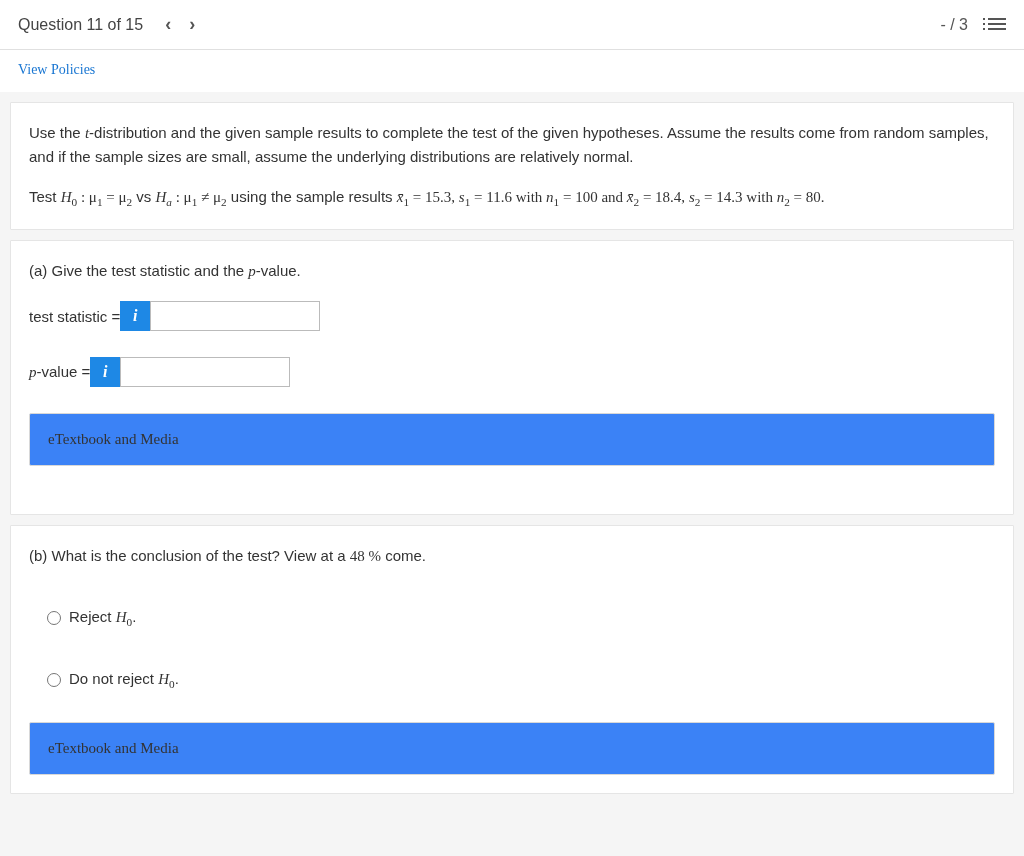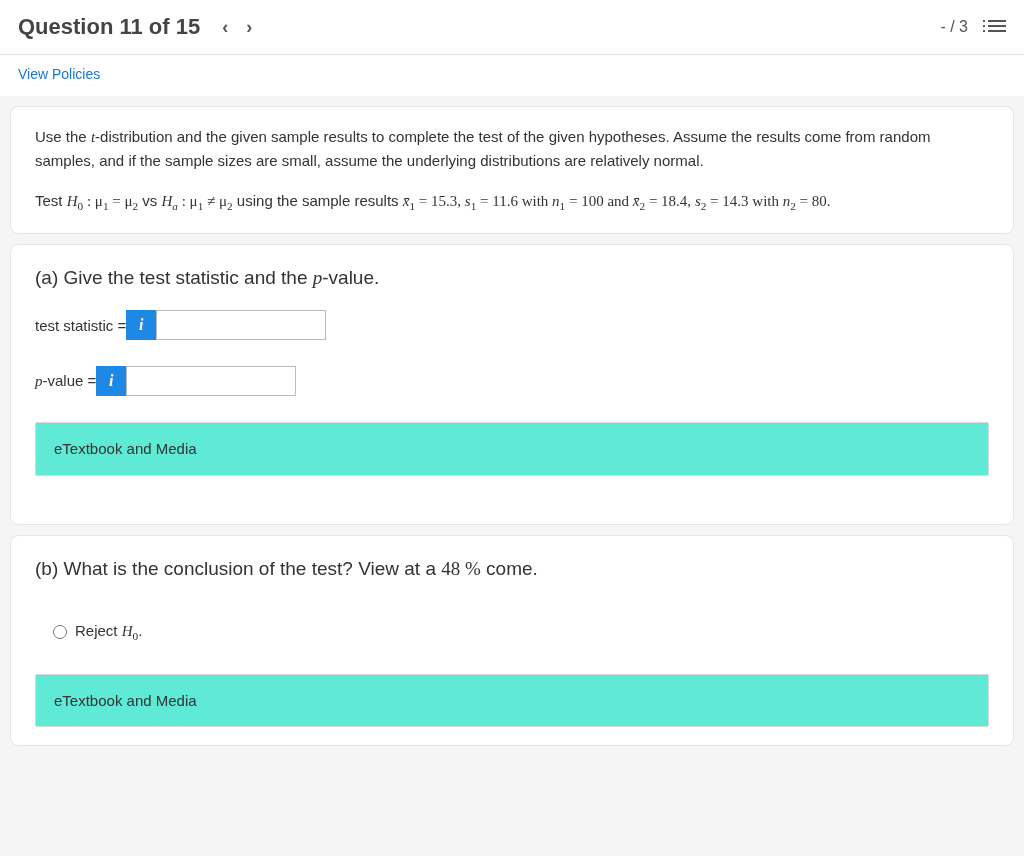--- a/index.html
+++ b/index.html
@@ -1,41 +1,41 @@
 <!DOCTYPE html>
 <html><head>
 <meta charset="utf-8">
 <style>
 * { box-sizing: border-box; margin: 0; padding: 0; }
 body { font-family: -apple-system, BlinkMacSystemFont, "Segoe UI", Helvetica, Arial, sans-serif; background: #f5f5f5; color: #333; font-size: 15px; }
 .header { background: #fff; padding: 14px 18px; display: flex; align-items: center; justify-content: space-between; border-bottom: 1px solid #e0e0e0; }
 .header-left { display: flex; align-items: center; gap: 18px; }
-.question-title { font-size: 22px; color: #444; font-weight: 700; }
+.question-title { font-size: 16px; color: #444; font-weight: 400; }
 .nav-arrows { display: flex; gap: 10px; color: #555; }
 .nav-arrow { font-size: 18px; font-weight: 600; cursor: pointer; color: #555; padding: 0 4px; }
 .header-right { display: flex; align-items: center; gap: 20px; color: #555; font-size: 16px; }
 .score { color: #555; }
 .list-icon { width: 18px; height: 14px; display: inline-block; cursor: pointer; }
 .list-icon span { display: block; height: 2px; background: #555; margin-bottom: 3px; position: relative; }
 .list-icon span::before { content: ""; position: absolute; left: -5px; top: 0; width: 2px; height: 2px; background: #555; }
 .subheader { background: #fff; padding: 10px 18px 8px; }
-.view-policies { color: #1976d2; font-size: 14px; cursor: pointer; display: inline-block; margin-bottom: 6px; }
+.view-policies { color: #1976d2; font-size: 14px; cursor: pointer; display: inline-block; margin-bottom: 6px; font-family: Liberation Serif, serif; }
 .attempt-status { font-weight: 700; font-size: 15px; color: #222; }
-.panel { background: #fff; margin: 10px; border: 1px solid #e5e5e5; border-radius: 8px; padding: 18px 24px; line-height: 1.55; color: #333; }
+.panel { background: #fff; margin: 10px; border: 1px solid #e5e5e5; border-radius: 1px; padding: 18px 18px; line-height: 1.55; color: #333; }
 .panel.instr { font-size: 15px; }
 .panel .spacer { height: 16px; }
 .math-i { font-style: italic; font-family: Georgia, 'Times New Roman', serif; }
 .math { font-family: Georgia, 'Times New Roman', serif; }
 .sub { font-size: 0.75em; vertical-align: sub; }
-.part-label { margin-bottom: 18px; font-size: 19px; }
+.part-label { margin-bottom: 18px; font-size: 15px; }
 .part-text { margin-bottom: 22px; font-size: 15px; }
 .input-row { display: flex; align-items: center; gap: 0; margin-bottom: 26px; font-size: 15px; }
 .info-icon { width: 30px; height: 30px; background: #1e88e5; color: #fff; display: flex; align-items: center; justify-content: center; font-weight: 700; font-family: Georgia, serif; font-style: italic; font-size: 16px; cursor: pointer; }
 .text-input { height: 30px; width: 170px; border: 1px solid #bbb; padding: 0 6px; font-size: 14px; }
-.etextbook-btn { background: #5eead4; border: 1px solid #d8d8d8; border-radius: 2px; padding: 14px 18px; font-size: 15px; color: #333; cursor: pointer; width: 100%; text-align: left; margin-top: 6px; }
+.etextbook-btn { background: #3b82f6; border: 1px solid #d8d8d8; border-radius: 2px; padding: 14px 18px; font-size: 15px; color: #333; cursor: pointer; width: 100%; text-align: left; margin-top: 6px; font-family: Liberation Serif, serif; }
 .radio-group { margin: 22px 0 28px 18px; }
 .radio-item { display: flex; align-items: center; gap: 8px; margin-bottom: 4px; font-size: 15px; margin-top: 36px; }
 .radio-item input[type="radio"] { width: 14px; height: 14px; cursor: pointer; }
 </style>
 </head>
 <body>
 
 <div class="header">
   <div class="header-left">
     <div class="question-title">Question 11 of 15</div>
@@ -88,15 +88,19 @@
 
 <div class="panel">
   <div class="part-label">
     <span>(b) What is the conclusion of the test? View at a </span><span class="math">48 %</span><span> come.</span>
   </div>
   <div class="radio-group">
     <label class="radio-item">
       <input type="radio" name="conclusion" style="">
       <span><span>Reject </span><span class="math-i">H</span><span class="math sub">0</span><span>.</span></span>
     </label>
+    <label class="radio-item">
+      <input type="radio" name="conclusion" style="">
+      <span><span>Do not reject </span><span class="math-i">H</span><span class="math sub">0</span><span>.</span></span>
+    </label>
   </div>
   <div class="etextbook-btn">eTextbook and Media</div>
 </div>
 
 </body></html>

